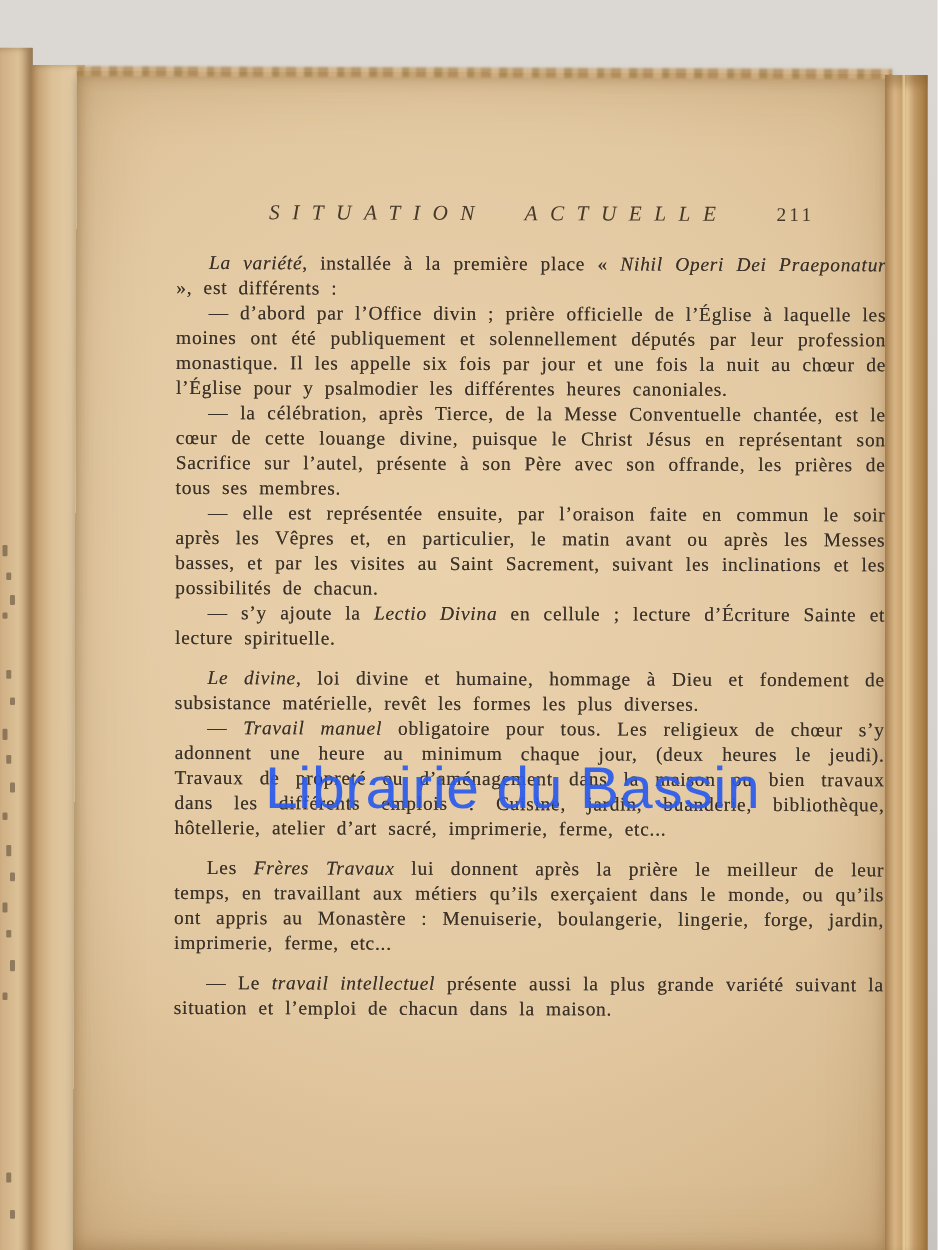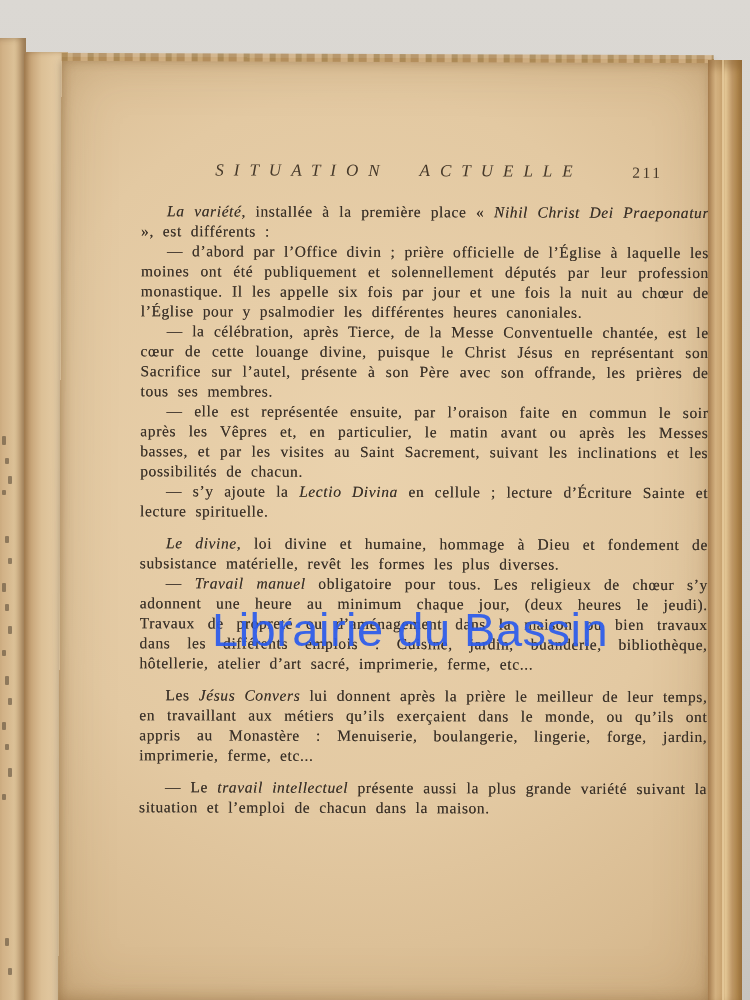--- a/index.html
+++ b/index.html
@@ -59,21 +59,21 @@
     background:#ecd3a4;opacity:.65;
   }
 
   
   .running-header{position:absolute;left:80px;top:103px;width:568px;height:32px;color:#46392a;}
   .running-title{
     position:absolute;left:74px;top:0;
     font-style:italic;font-size:17px;letter-spacing:10px;word-spacing:16px;
     white-space:nowrap;
   }
-  .page-number{position:absolute;left:491px;top:2px;font-size:15.5px;letter-spacing:2.5px;}
+  .page-number{position:absolute;left:480px;top:2px;font-size:15.5px;letter-spacing:2.5px;}
 
   
   .text-block{
     position:absolute;left:80px;top:144px;width:568px;
     font-size:15.5px;line-height:20px;color:#3a3128;
     text-align:justify;letter-spacing:.6px;word-spacing:4.5px;
     text-shadow:0 0 .4px rgba(58,49,40,.7);
   }
   .para{margin:0;text-indent:26px;}
   .para.gap{margin-top:12px;}
@@ -116,28 +116,28 @@
   </div>
 
   <div class="gutter"></div>
 
   <div class="page">
     <div class="running-header">
       <span class="running-title">SITUATION ACTUELLE</span>
       <span class="page-number">211</span>
     </div>
     <div class="text-block" id="text-block">
-        <p class="para"><span class="it">La variété</span><span>, installée à la première place « </span><span class="it">Nihil Christ Dei Praeponatur</span><span> », est différents :</span></p>
+        <p class="para"><span class="it">La variété</span><span>, installée à la première place « </span><span class="it">Nihil Operi Dei Praeponatur</span><span> », est différents :</span></p>
         <p class="para"><span>— d’abord par l’Office divin ; prière officielle de l’Église à laquelle les moines ont été publiquement et solennellement députés par leur profession monastique. Il les appelle six fois par jour et une fois la nuit au chœur de l’Église pour y psalmodier les différentes heures canoniales.</span></p>
         <p class="para"><span>— la célébration, après Tierce, de la Messe Conventuelle chantée, est le cœur de cette louange divine, puisque le Christ Jésus en représentant son Sacrifice sur l’autel, présente à son Père avec son offrande, les prières de tous ses membres.</span></p>
         <p class="para"><span>— elle est représentée ensuite, par l’oraison faite en commun le soir après les Vêpres et, en particulier, le matin avant ou après les Messes basses, et par les visites au Saint Sacrement, suivant les inclinations et les possibilités de chacun.</span></p>
         <p class="para"><span>— s’y ajoute la </span><span class="it">Lectio Divina</span><span> en cellule ; lecture d’Écriture Sainte et lecture spirituelle.</span></p>
         <p class="para gap"><span class="it">Le divine</span><span>, loi divine et humaine, hommage à Dieu et fondement de subsistance matérielle, revêt les formes les plus diverses.</span></p>
         <p class="para"><span>— </span><span class="it">Travail manuel</span><span> obligatoire pour tous. Les religieux de chœur s’y adonnent une heure au minimum chaque jour, (deux heures le jeudi). Travaux de propreté ou d’aménagement dans la maison ou bien travaux dans les différents emplois : Cuisine, jardin, buanderie, bibliothèque, hôtellerie, atelier d’art sacré, imprimerie, ferme, etc...</span></p>
-        <p class="para gap"><span>Les </span><span class="it">Jésus Convers</span><span> lui donnent après la prière le meilleur de leur temps, en travaillant aux métiers qu’ils exerçaient dans le monde, ou qu’ils ont appris au Monastère : Menuiserie, boulangerie, lingerie, forge, jardin, imprimerie, ferme, etc...</span></p>
+        <p class="para gap"><span>Les </span><span class="it">Frères Travaux</span><span> lui donnent après la prière le meilleur de leur temps, en travaillant aux métiers qu’ils exerçaient dans le monde, ou qu’ils ont appris au Monastère : Menuiserie, boulangerie, lingerie, forge, jardin, imprimerie, ferme, etc...</span></p>
         <p class="para gap"><span>— Le </span><span class="it">travail intellectuel</span><span> présente aussi la plus grande variété suivant la situation et l’emploi de chacun dans la maison.</span></p>
       </div>
   </div>
 
   <div class="fore-edge"></div>
 
   <div class="watermark" style="color: rgb(44, 92, 236);">Librairie du Bassin</div>
 
 </div>
 

